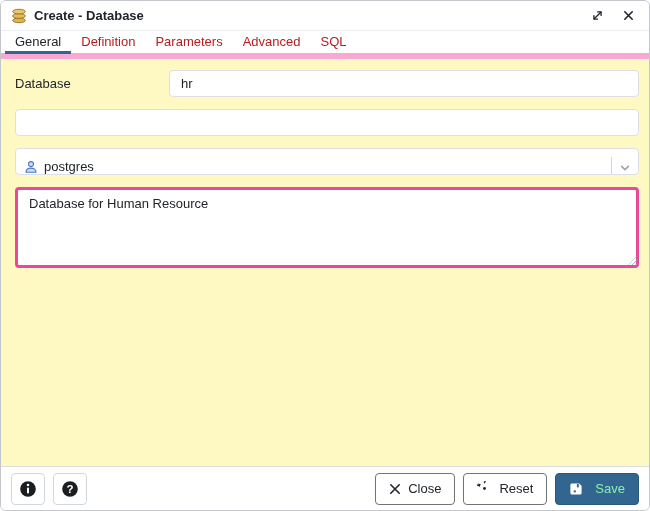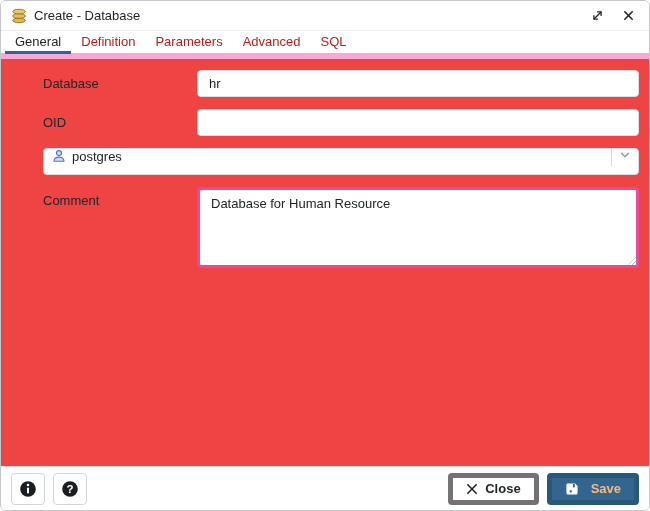--- a/index.html
+++ b/index.html
@@ -19,21 +19,21 @@
   }
   
   .header {
     height:30px; flex:none;
     display:flex; align-items:center;
     padding:0 12px 0 10px;
     background:#fff;
     border-bottom:1px solid #eceef0;
   }
   .header .db-icon { display:flex; margin-right:7px; }
-  .title { font-size:13px; font-weight:normal; color:#212529; }
+  .title { font-size:13px; font-weight:bold; color:#212529; }
   .header-spacer { flex:1; }
   .win-btn {
     background:none; border:none; padding:2px;
     display:flex; align-items:center; justify-content:center;
     cursor:pointer; margin-left:14px;
   }
   
   .tabbar {
     height:28px; flex:none;
     display:flex; align-items:stretch;
@@ -46,24 +46,23 @@
     padding:0 10px;
     font-size:13px; color:#b91c1c;
     border:none; background:none; cursor:pointer;
     border-bottom:3px solid transparent;
     margin-bottom:-1px;
   }
   .tab.active { border-bottom-color:#326690; color:#212529; }
   
   .content {
     flex:1;
-    background:#ef4444;
+    background:#fef9c3;
     padding-top:11px;
     overflow:hidden;
-    padding-left:28px;
   }
   .row {
     display:flex; align-items:center;
     margin:0 10px 12px 14px;
   }
   .row.align-top { align-items:flex-start; }
   .row.align-top .field-label { padding-top:6px; }
   .field-label {
     width:154px; flex:none;
     font-size:13px; color:#212529;
@@ -75,21 +74,21 @@
     background:#fff;
     padding:0 11px;
     font-size:13px; color:#212529;
     font-family:inherit;
     outline:none;
   }
   .select {
     width:100%; height:27px;
     border:1px solid #dcdfe3; border-radius:4px;
     background:#fff;
-    display:flex; align-items:flex-start;
+    display:flex; align-items:flex-end;
     padding-left:8px;
     font-size:13px; color:#212529;
     cursor:pointer;
   }
   .select .sel-icon { display:flex; margin-right:6px; }
   .select .divider {
     width:1px; height:17px; background:#d4d8db;
     margin-left:auto; flex:none;
   }
   .select .chev {
@@ -125,30 +124,30 @@
   .icon-btn {
     width:34px; height:32px;
     border:1px solid #d3d7da; border-radius:4px;
     background:#fff;
     display:flex; align-items:center; justify-content:center;
     cursor:pointer; margin-right:8px; padding:0;
   }
   .footer-spacer { flex:1; }
   .btn {
     height:32px;
-    border:5px solid #737373; border-radius:4px;
+    border:1px solid #737373; border-radius:4px;
     background:#fff;
     display:inline-flex; align-items:center;
     gap:7px; padding:0 13px;
     font-size:13px; color:#212529;
     font-family:inherit;
-    cursor:pointer; margin-left:8px;font-weight:bold;
+    cursor:pointer; margin-left:8px;
   }
   .btn.primary {
-    background:#326690; border-color:#295878; color:#fdba74;gap:12px;
+    background:#326690; border-color:#295878; color:#86efac;gap:12px;
   }
 </style>
 </head>
 <body>
 
 <div class="dialog">
 
   <div class="header">
     <span class="db-icon">
       <svg width="16" height="16" viewBox="0 0 16 16">
@@ -184,21 +183,20 @@
   <div class="content">
 
     <div class="row">
       <span class="field-label">Database</span>
       <span class="control">
         <input class="text-input" type="text" value="hr" style="">
       </span>
     </div>
 
     <div class="row">
-      <span class="field-label">OID</span>
       <span class="control">
         <input class="text-input" type="text" value="" style="">
       </span>
     </div>
 
     <div class="row">
       <span class="control">
         <div class="select">
           <span class="sel-icon">
             <svg width="14" height="14" viewBox="0 0 14 14">
@@ -211,21 +209,20 @@
           <span class="chev">
             <svg width="12" height="12" viewBox="0 0 12 12">
               <path d="M2.7 4.4 L6 7.7 L9.3 4.4" fill="none" stroke="#9aa1a8" stroke-width="1.6" stroke-linecap="round" stroke-linejoin="round"></path>
             </svg>
           </span>
         </div>
       </span>
     </div>
 
     <div class="row align-top">
-      <span class="field-label">Comment</span>
       <span class="control">
         <textarea class="textarea" style="">Database for Human Resource</textarea>
         <span class="resize-handle"></span>
       </span>
     </div>
 
   </div>
 
   <div class="footer">
     <button class="icon-btn">
@@ -241,20 +238,28 @@
         <text x="9" y="13" text-anchor="middle" font-size="11.5" font-weight="bold" fill="#fff" font-family="Liberation Sans, sans-serif">?</text>
       </svg>
     </button>
     <span class="footer-spacer"></span>
     <button class="btn">
       <svg width="12" height="12" viewBox="0 0 12 12">
         <path d="M1.8 1.8 L10.2 10.2 M10.2 1.8 L1.8 10.2" stroke="#212529" stroke-width="1.6" stroke-linecap="round"></path>
       </svg>
       <span>Close</span>
     </button>
+    <button class="btn">
+      <svg width="15" height="15" viewBox="0 0 15 15">
+        <path d="M7.5 1.7 A5.8 5.8 0 1 0 2.45 4.6" fill="none" stroke="#212529" stroke-width="1.4" stroke-linecap="round"></path>
+        <path d="M3.9 3.2 L0.9 2.6 L2.1 6.2 Z" fill="#212529"></path>
+        <circle cx="7.5" cy="7.5" r="1.4" fill="#212529"></circle>
+      </svg>
+      <span>Reset</span>
+    </button>
     <button class="btn primary">
       <svg width="14" height="14" viewBox="0 0 14 14">
         <path d="M2.9 1.4 H10.1 L12.6 3.9 V11.1 C12.6 11.9 11.9 12.6 11.1 12.6 H2.9 C2.1 12.6 1.4 11.9 1.4 11.1 V2.9 C1.4 2.1 2.1 1.4 2.9 1.4 Z" fill="#fff"></path>
         <rect x="7.9" y="2" width="1.9" height="3.4" fill="#326690"></rect>
         <rect x="4.7" y="8.3" width="2.1" height="2.1" fill="#326690"></rect>
       </svg>
       <span>Save</span>
     </button>
   </div>
 

